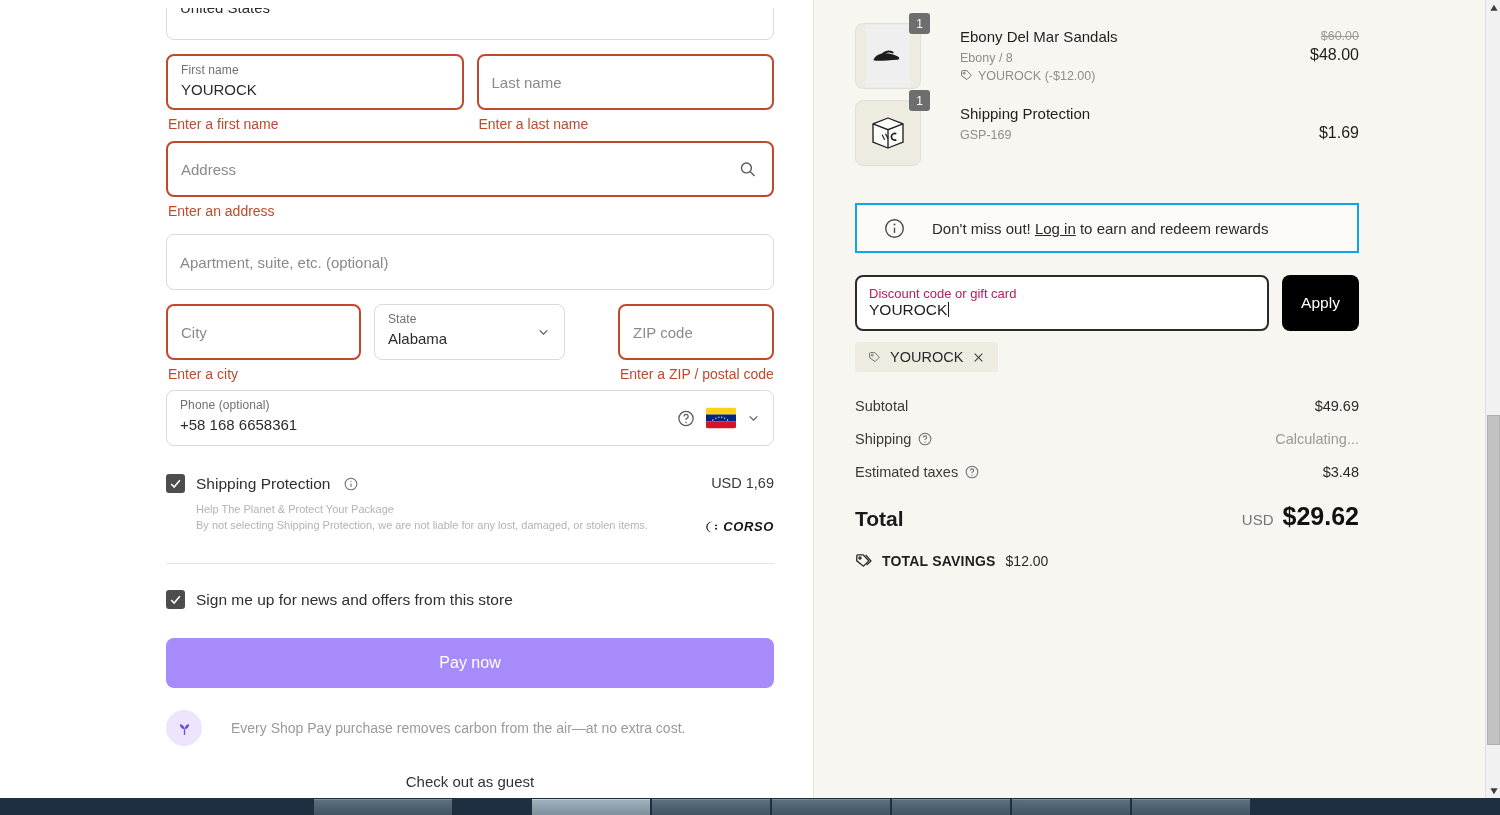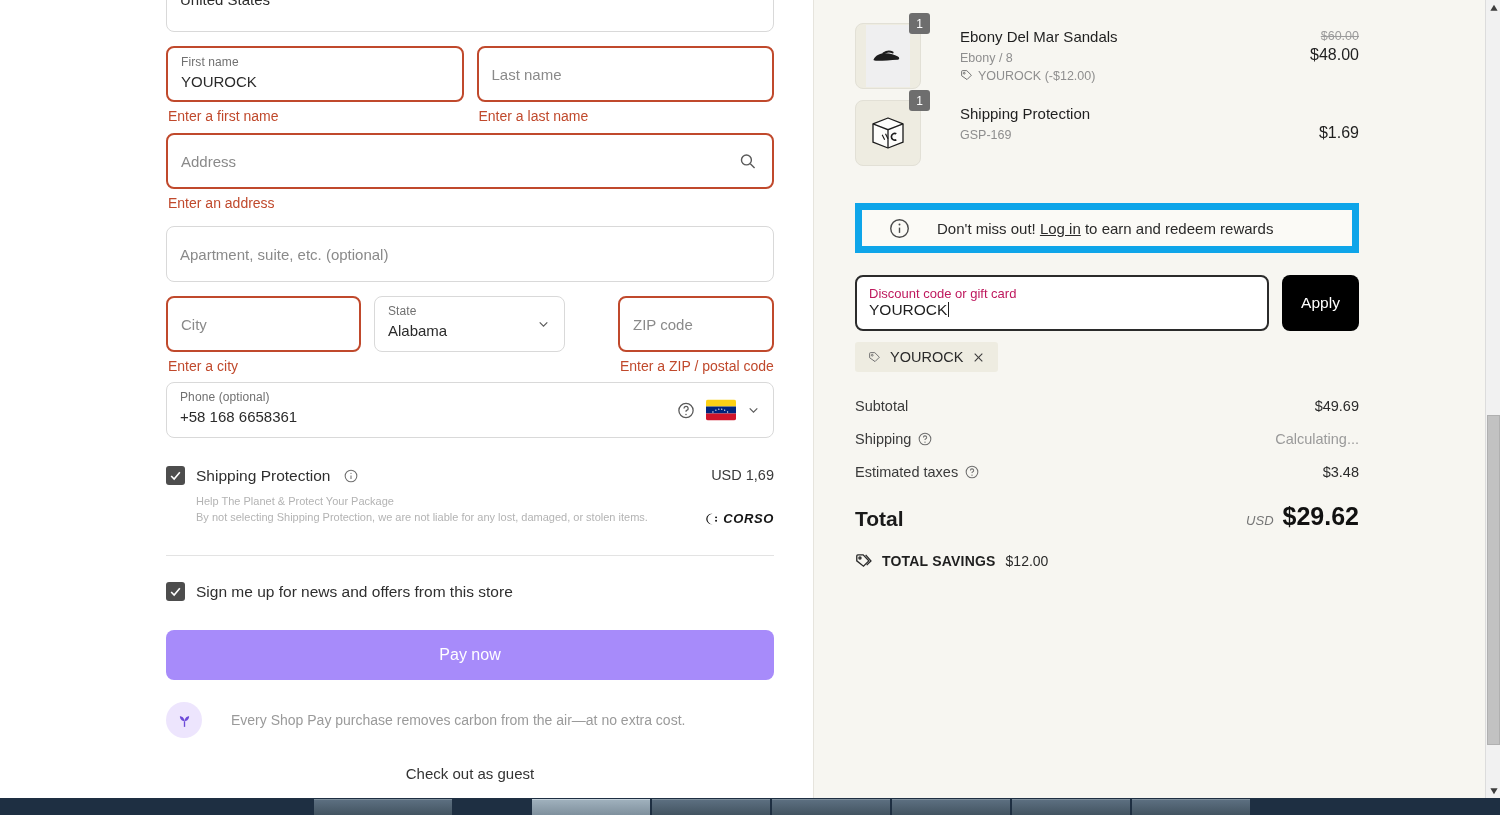--- a/index.html
+++ b/index.html
@@ -6,21 +6,21 @@
   html, body {
     width: 1500px; height: 815px;
     font-family: "Liberation Sans", sans-serif;
     background: #ffffff;
     overflow: hidden;
   }
   .page { position: relative; width: 1500px; height: 815px; }
 
   
   .left-panel {
-    position: absolute; left: 0; top: 0; width: 813px; height: 798px;
+    position: absolute; left: 0; top: 8px; width: 813px; height: 798px;
     background: #ffffff; overflow: hidden;
   }
   .right-panel {
     position: absolute; left: 813px; top: 0; width: 672px; height: 798px;
     background: #f7f6f1; border-left: 1px solid #e6e4dd;
   }
 
   
   .form-wrap { position: absolute; left: 166px; top: -24px; width: 608px; }
 
@@ -133,21 +133,21 @@
   .item-title { font-size: 15px; color: #1f1f1f; line-height: 1.25; }
   .item-variant { font-size: 12.5px; color: #8e8e8e; margin-top: 4px; }
   .item-disc { font-size: 12.5px; color: #8e8e8e; margin-top: 4px; display: flex; align-items: center; gap: 5px; }
   .tag-icon { width: 13px; height: 13px; color: #6f6f6f; flex: none; }
   .item-prices { position: absolute; right: 0; top: 6px; text-align: right; }
   .price-strike { font-size: 12.5px; color: #9b9b9b; text-decoration: line-through; }
   .price-main { font-size: 16px; color: #1f1f1f; margin-top: 3px; }
   .price-single { position: absolute; right: 0; top: 24px; font-size: 16px; color: #1f1f1f; }
 
   .rewards {
-    margin-top: 37px; border: 7px solid #0ea5e9; background: #fbfaf6;
+    margin-top: 37px; border: 2px solid #0ea5e9; background: #fbfaf6;
     height: 50px; display: flex; align-items: center; padding: 0 27px; gap: 27px;
   }
   .rw-icon { width: 21px; height: 21px; color: #4a4a4a; flex: none; }
   .rw-txt { font-size: 15px; color: #2a2a2a; }
   .rw-txt a { color: #2a2a2a; text-decoration: underline; }
 
   .discount-row { display: flex; gap: 13px; margin-top: 22px; }
   .disc-field {
     position: relative; flex: 1; height: 56px; border: 2px solid #2b2b2b;
     border-radius: 8px; background: #fff;
@@ -168,21 +168,21 @@
 
   .totals { margin-top: 26px; }
   .t-row { display: flex; align-items: center; justify-content: space-between; margin-bottom: 17px; }
   .t-label { font-size: 14.5px; color: #3a3a3a; display: flex; align-items: center; gap: 7px; }
   .t-val { font-size: 14.5px; color: #2b2b2b; }
   .t-val.muted { color: #9a9a9a; }
   .t-help { width: 14px; height: 14px; color: #6f6f6f; }
   .total-row { display: flex; align-items: flex-end; justify-content: space-between; margin-top: 22px; }
   .total-label { font-size: 21px; font-weight: bold; color: #1a1a1a; }
   .total-right { display: flex; align-items: baseline; gap: 9px; }
-  .total-cur { font-size: 13px; color: #767676; font-style: italic; }
+  .total-cur { font-size: 15px; color: #767676; }
   .total-amt { font-size: 25px; font-weight: bold; color: #111; }
   .savings { display: flex; align-items: center; gap: 10px; margin-top: 21px; }
   .savings-icon { width: 17px; height: 17px; color: #2b2b2b; }
   .savings-lbl { font-size: 14px; font-weight: bold; color: #1f1f1f; letter-spacing: .2px; }
   .savings-amt { font-size: 14px; color: #2b2b2b; }
 
   
   .sb {
     position: absolute; right: 0; top: 0; width: 15px; height: 798px;
     background: #f1f1f1; border-left: 1px solid #dcdcdc;

